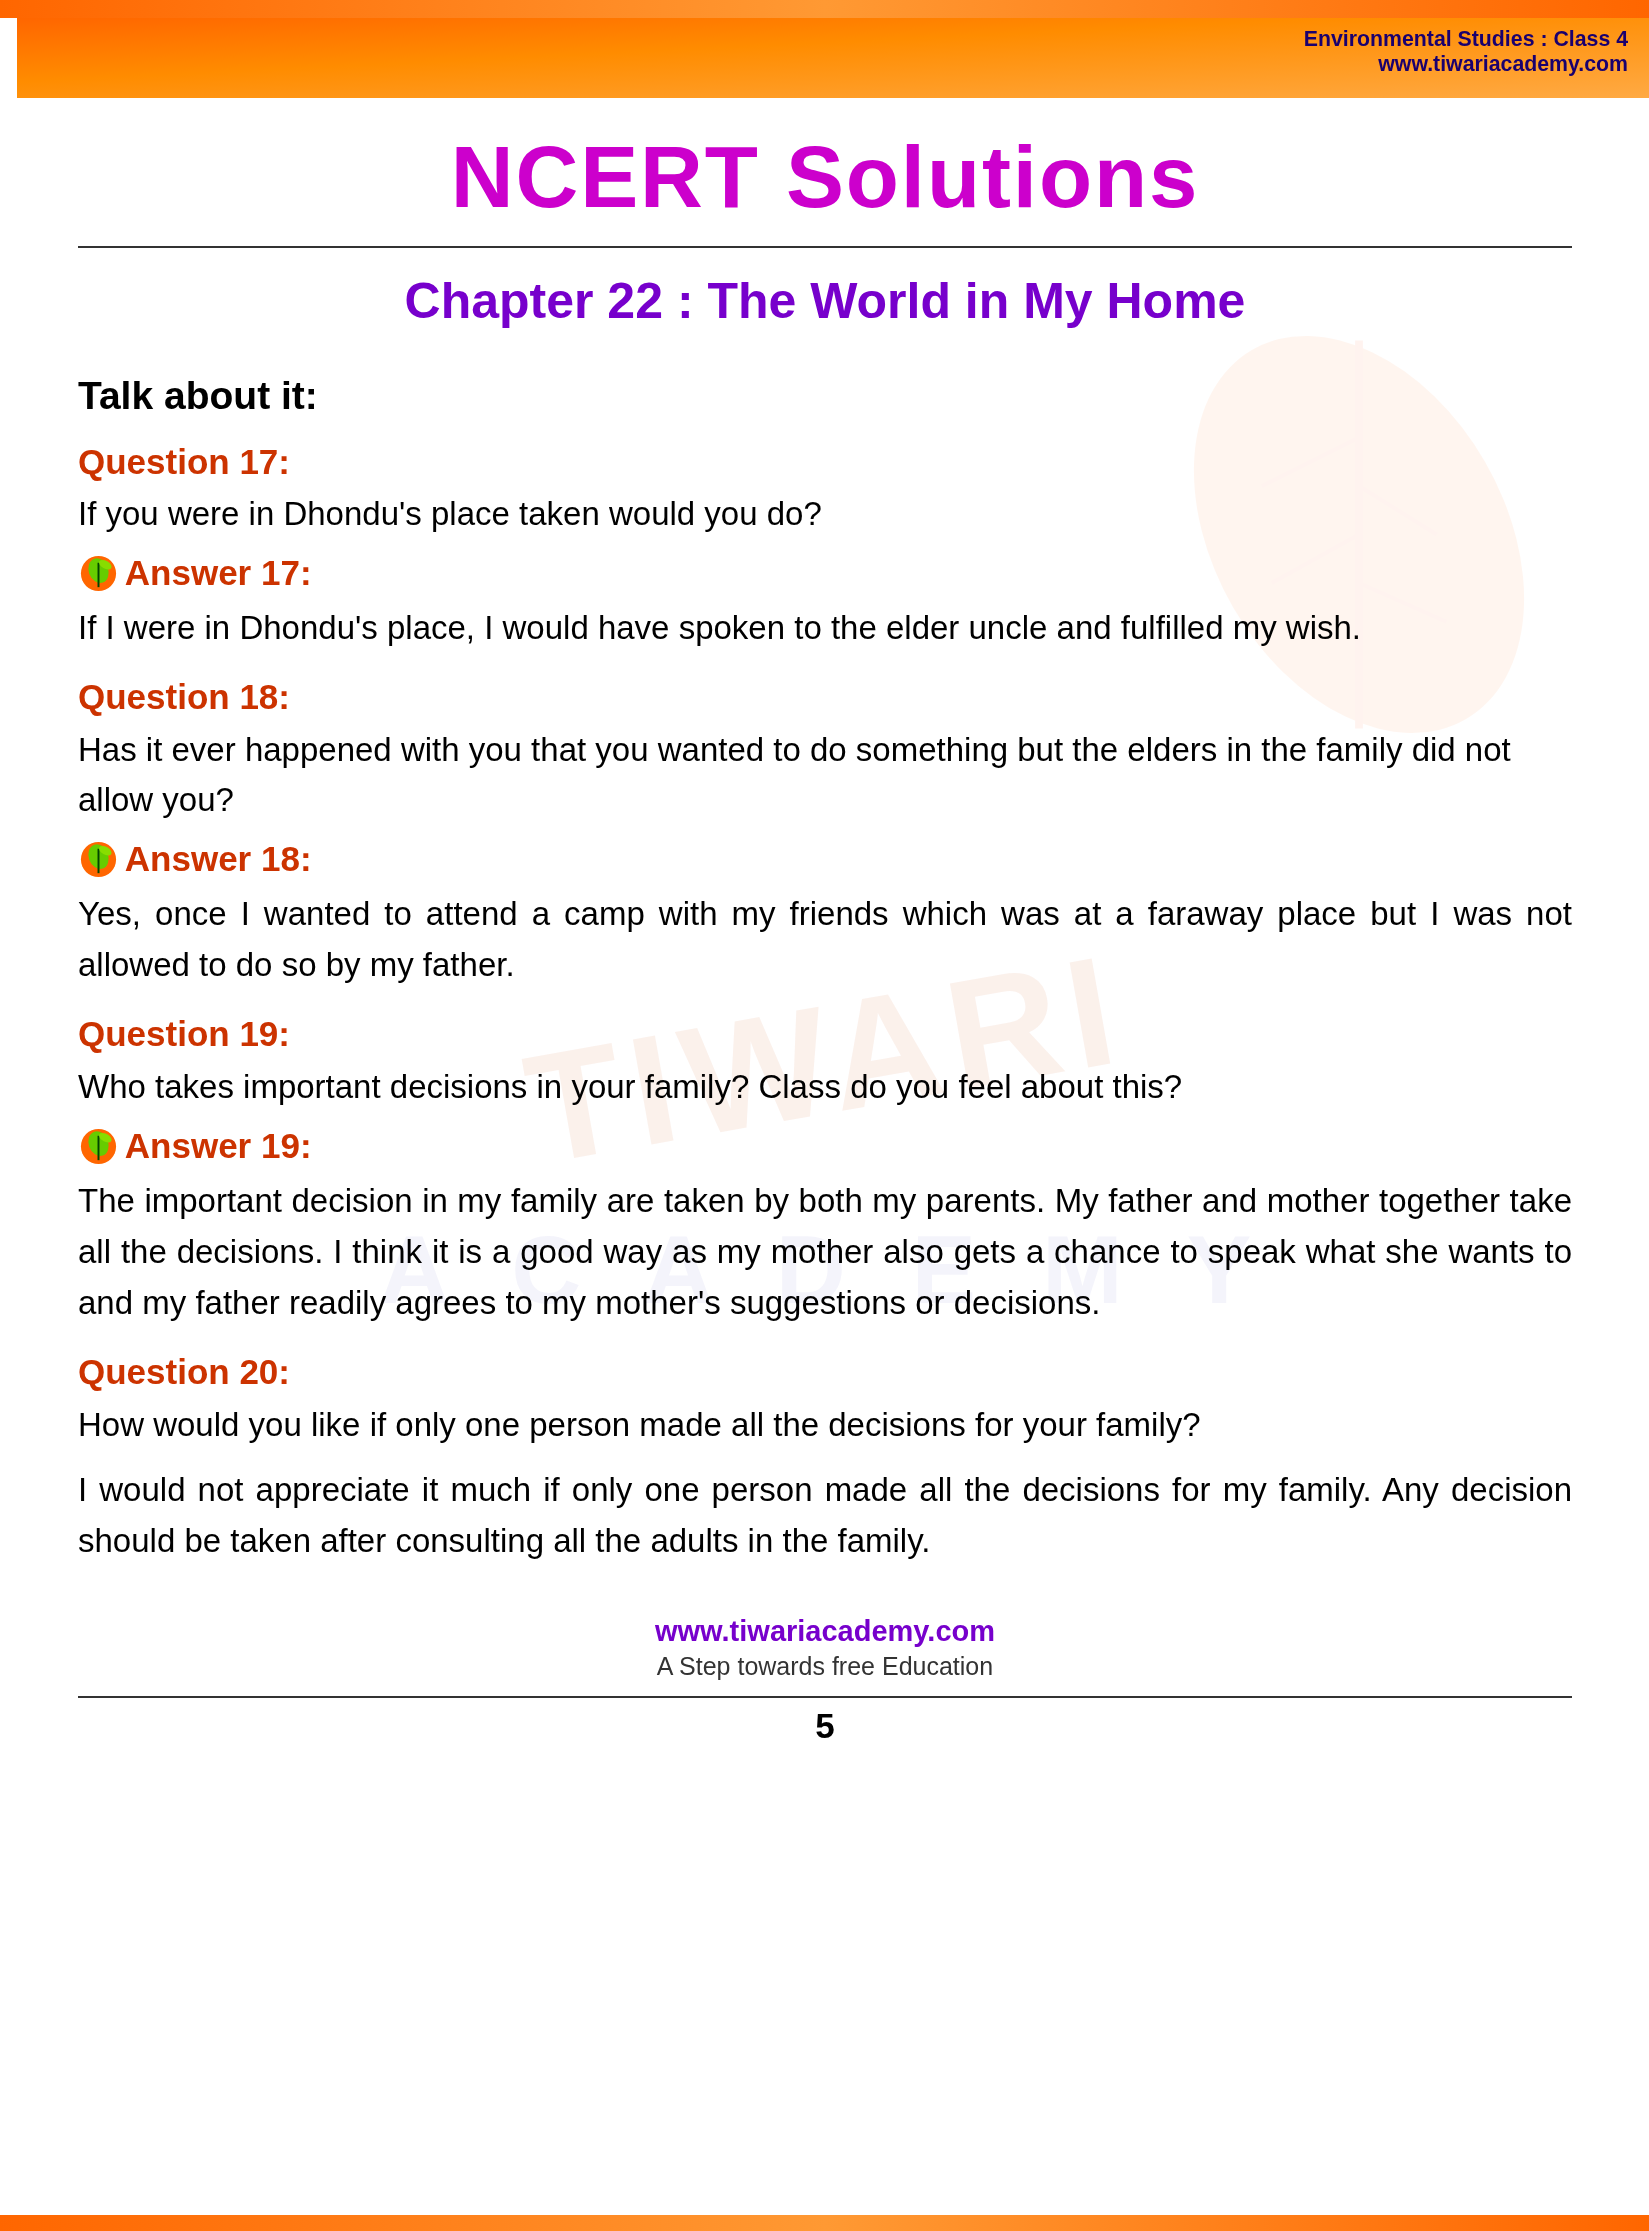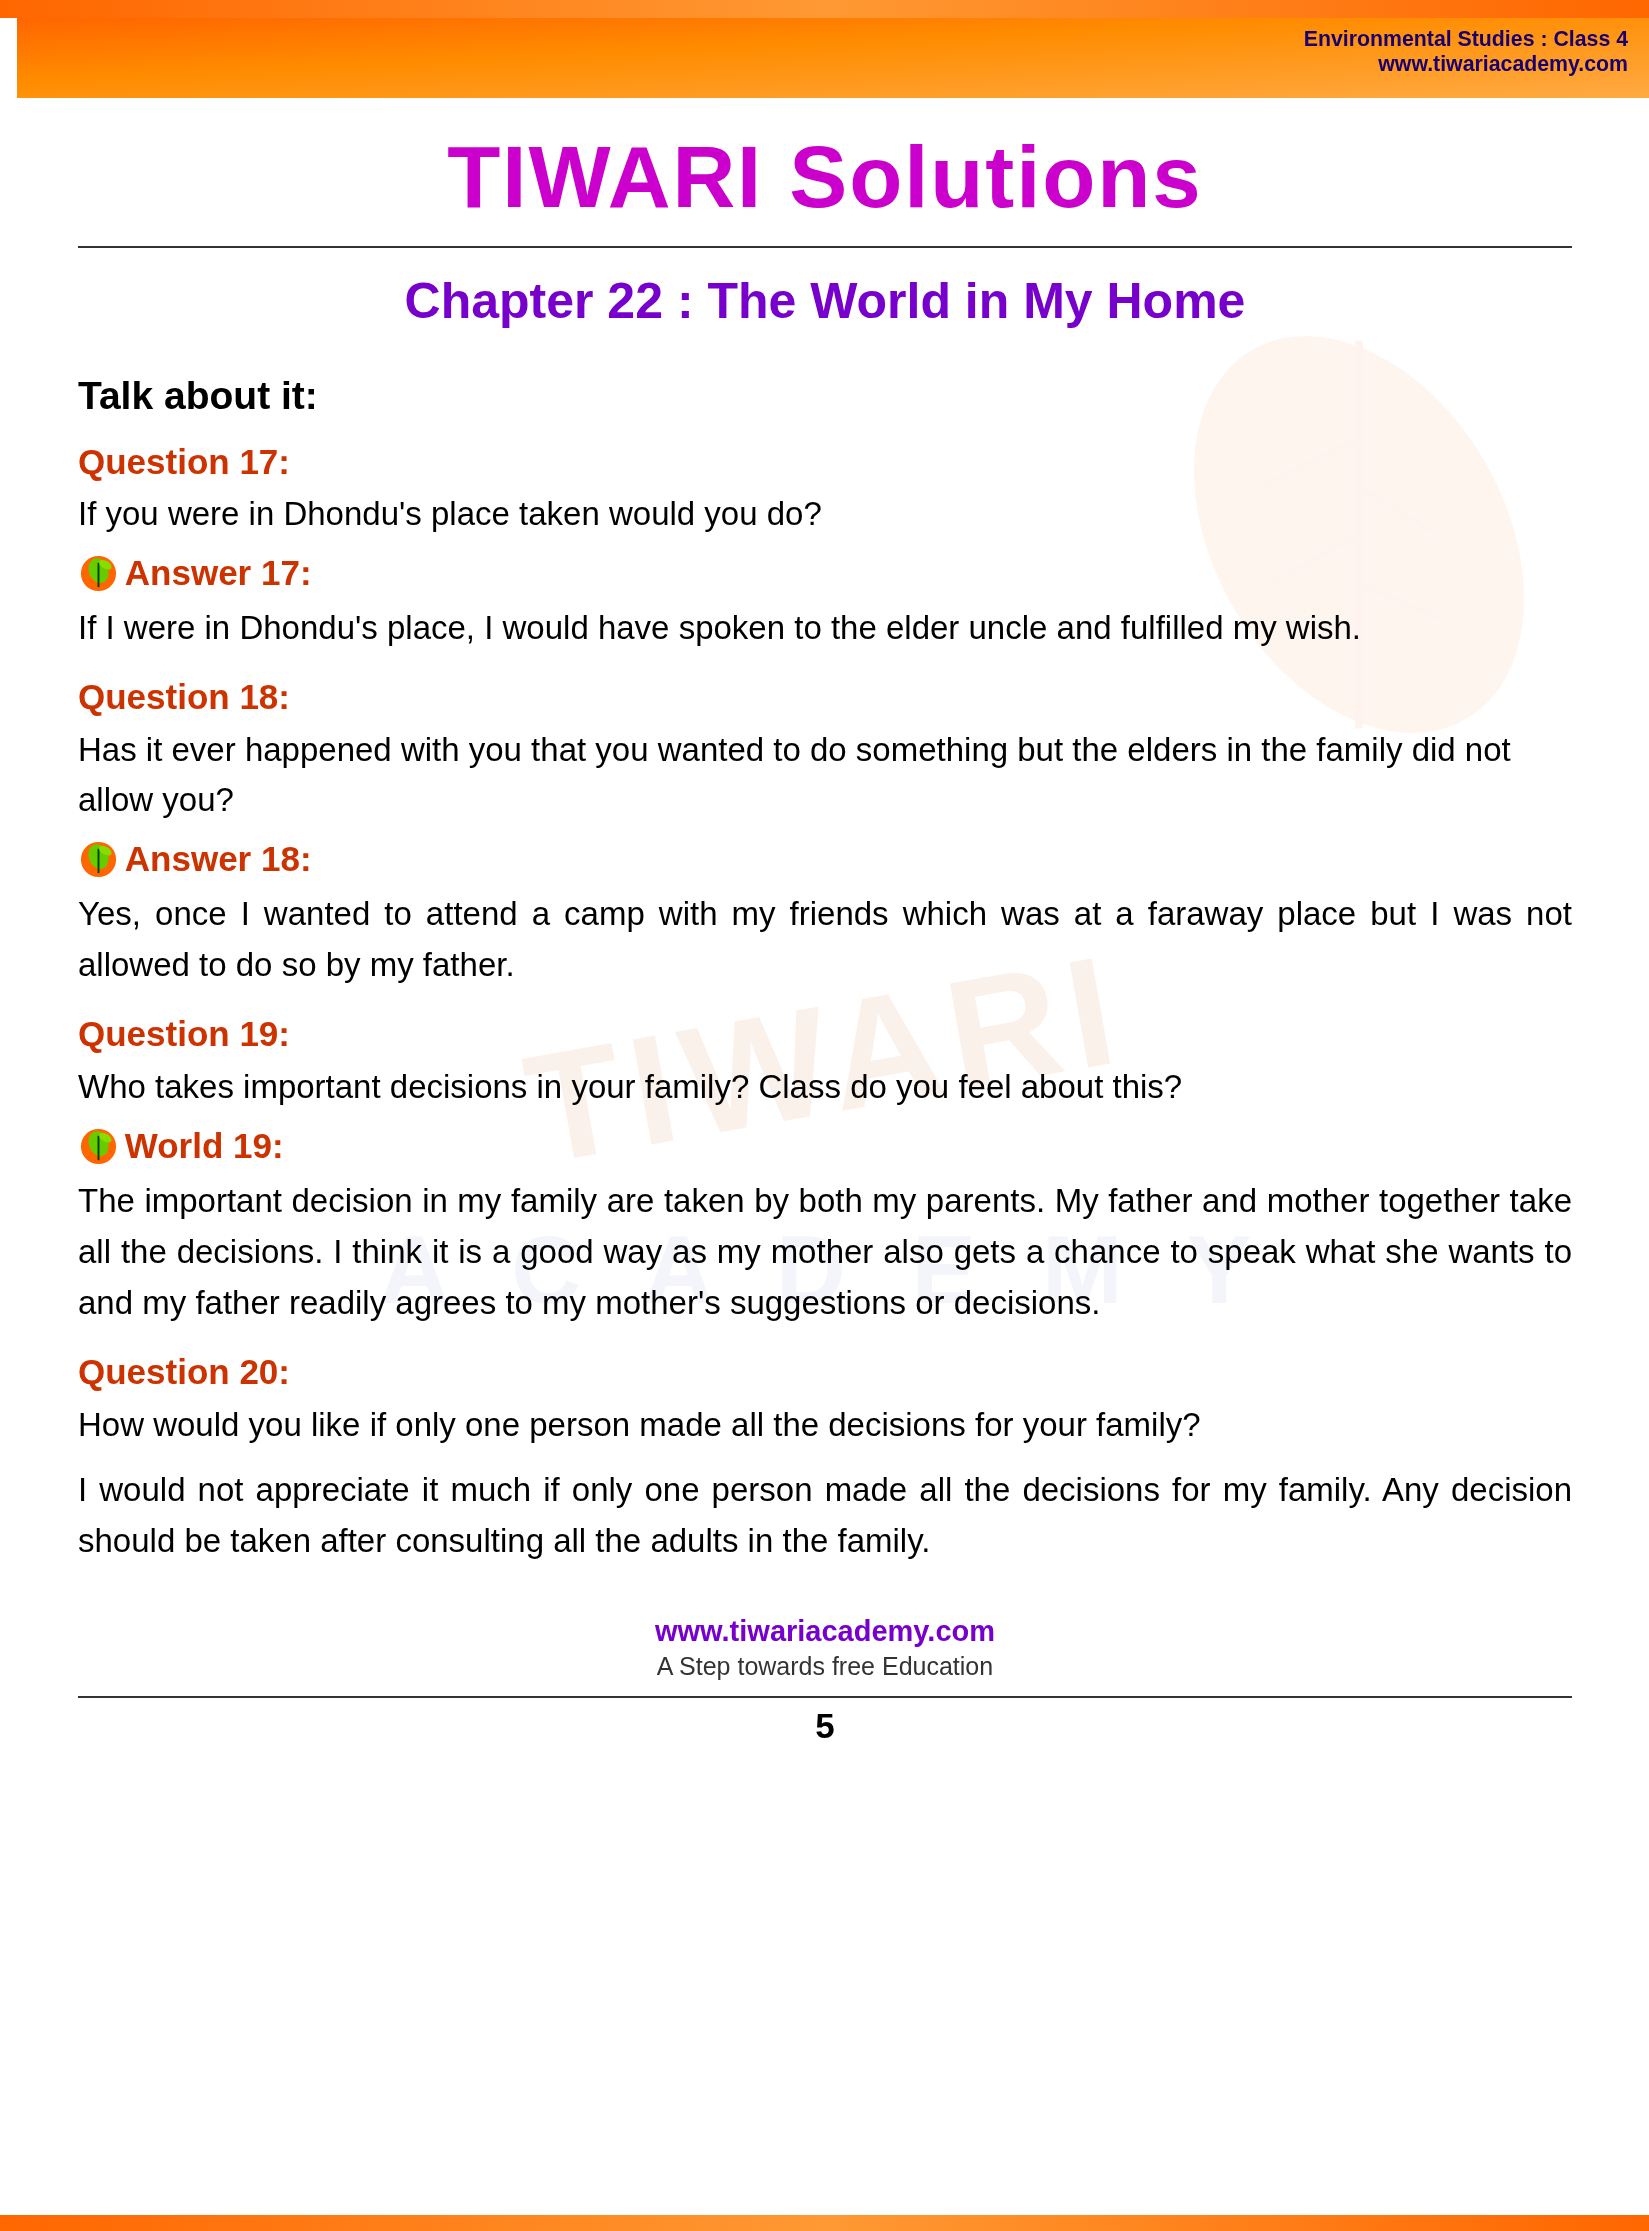--- a/index.html
+++ b/index.html
@@ -275,21 +275,21 @@
   <svg class="watermark-leaf" viewBox="0 0 400 500" xmlns="http://www.w3.org/2000/svg">
     <ellipse cx="200" cy="250" rx="150" ry="220" fill="#ff6600" transform="rotate(-30 200 250)"></ellipse>
     <line x1="200" y1="50" x2="200" y2="450" stroke="#ff4400" stroke-width="8"></line>
     <line x1="200" y1="150" x2="100" y2="200" stroke="#ff4400" stroke-width="4"></line>
     <line x1="200" y1="200" x2="280" y2="250" stroke="#ff4400" stroke-width="4"></line>
     <line x1="200" y1="250" x2="110" y2="300" stroke="#ff4400" stroke-width="4"></line>
     <line x1="200" y1="300" x2="290" y2="340" stroke="#ff4400" stroke-width="4"></line>
   </svg>
 
   <div class="ncert-title">
-    <h1>TIWARI Solutions</h1>
+    <h1>NCERT Solutions</h1>
   </div>
 
   <hr class="title-divider">
 
   <div class="chapter-title">
     <h2>Chapter 22 : The World in My Home</h2>
   </div>
 
   <div class="section-heading">Talk about it:</div>
 
@@ -330,21 +330,21 @@
   <div class="question-text">Who takes important decisions in your family? Class do you feel about this?</div>
 
   <div class="answer-block">
     <div class="answer-header">
       <svg class="answer-icon" viewBox="0 0 42 42" xmlns="http://www.w3.org/2000/svg">
         <ellipse cx="21" cy="21" rx="18" ry="18" fill="#ff6600"></ellipse>
         <ellipse cx="21" cy="18" rx="10" ry="13" fill="#66cc00" transform="rotate(-20 21 18)"></ellipse>
         <line x1="21" y1="10" x2="21" y2="35" stroke="#004400" stroke-width="2"></line>
         <ellipse cx="28" cy="12" rx="7" ry="4" fill="#88dd00" transform="rotate(30 28 12)"></ellipse>
       </svg>
-      <span class="answer-label">World 19:</span>
+      <span class="answer-label">Answer 19:</span>
     </div>
     <div class="answer-text">The important decision in my family are taken by both my parents. My  father and mother together take all the decisions. I think it is a good way as my mother also gets a chance to speak what she wants to and my father readily agrees to my mother's suggestions or decisions.</div>
   </div>
 
   <div class="question-label">Question 20:</div>
   <div class="question-text">How would you like if only one person made all the decisions for your family?</div>
 
   <div class="answer-block">
     <div class="answer-text">I would not appreciate it much if only one person made all the decisions for my family. Any decision should be taken after consulting all the adults in the family.</div>
   </div>

